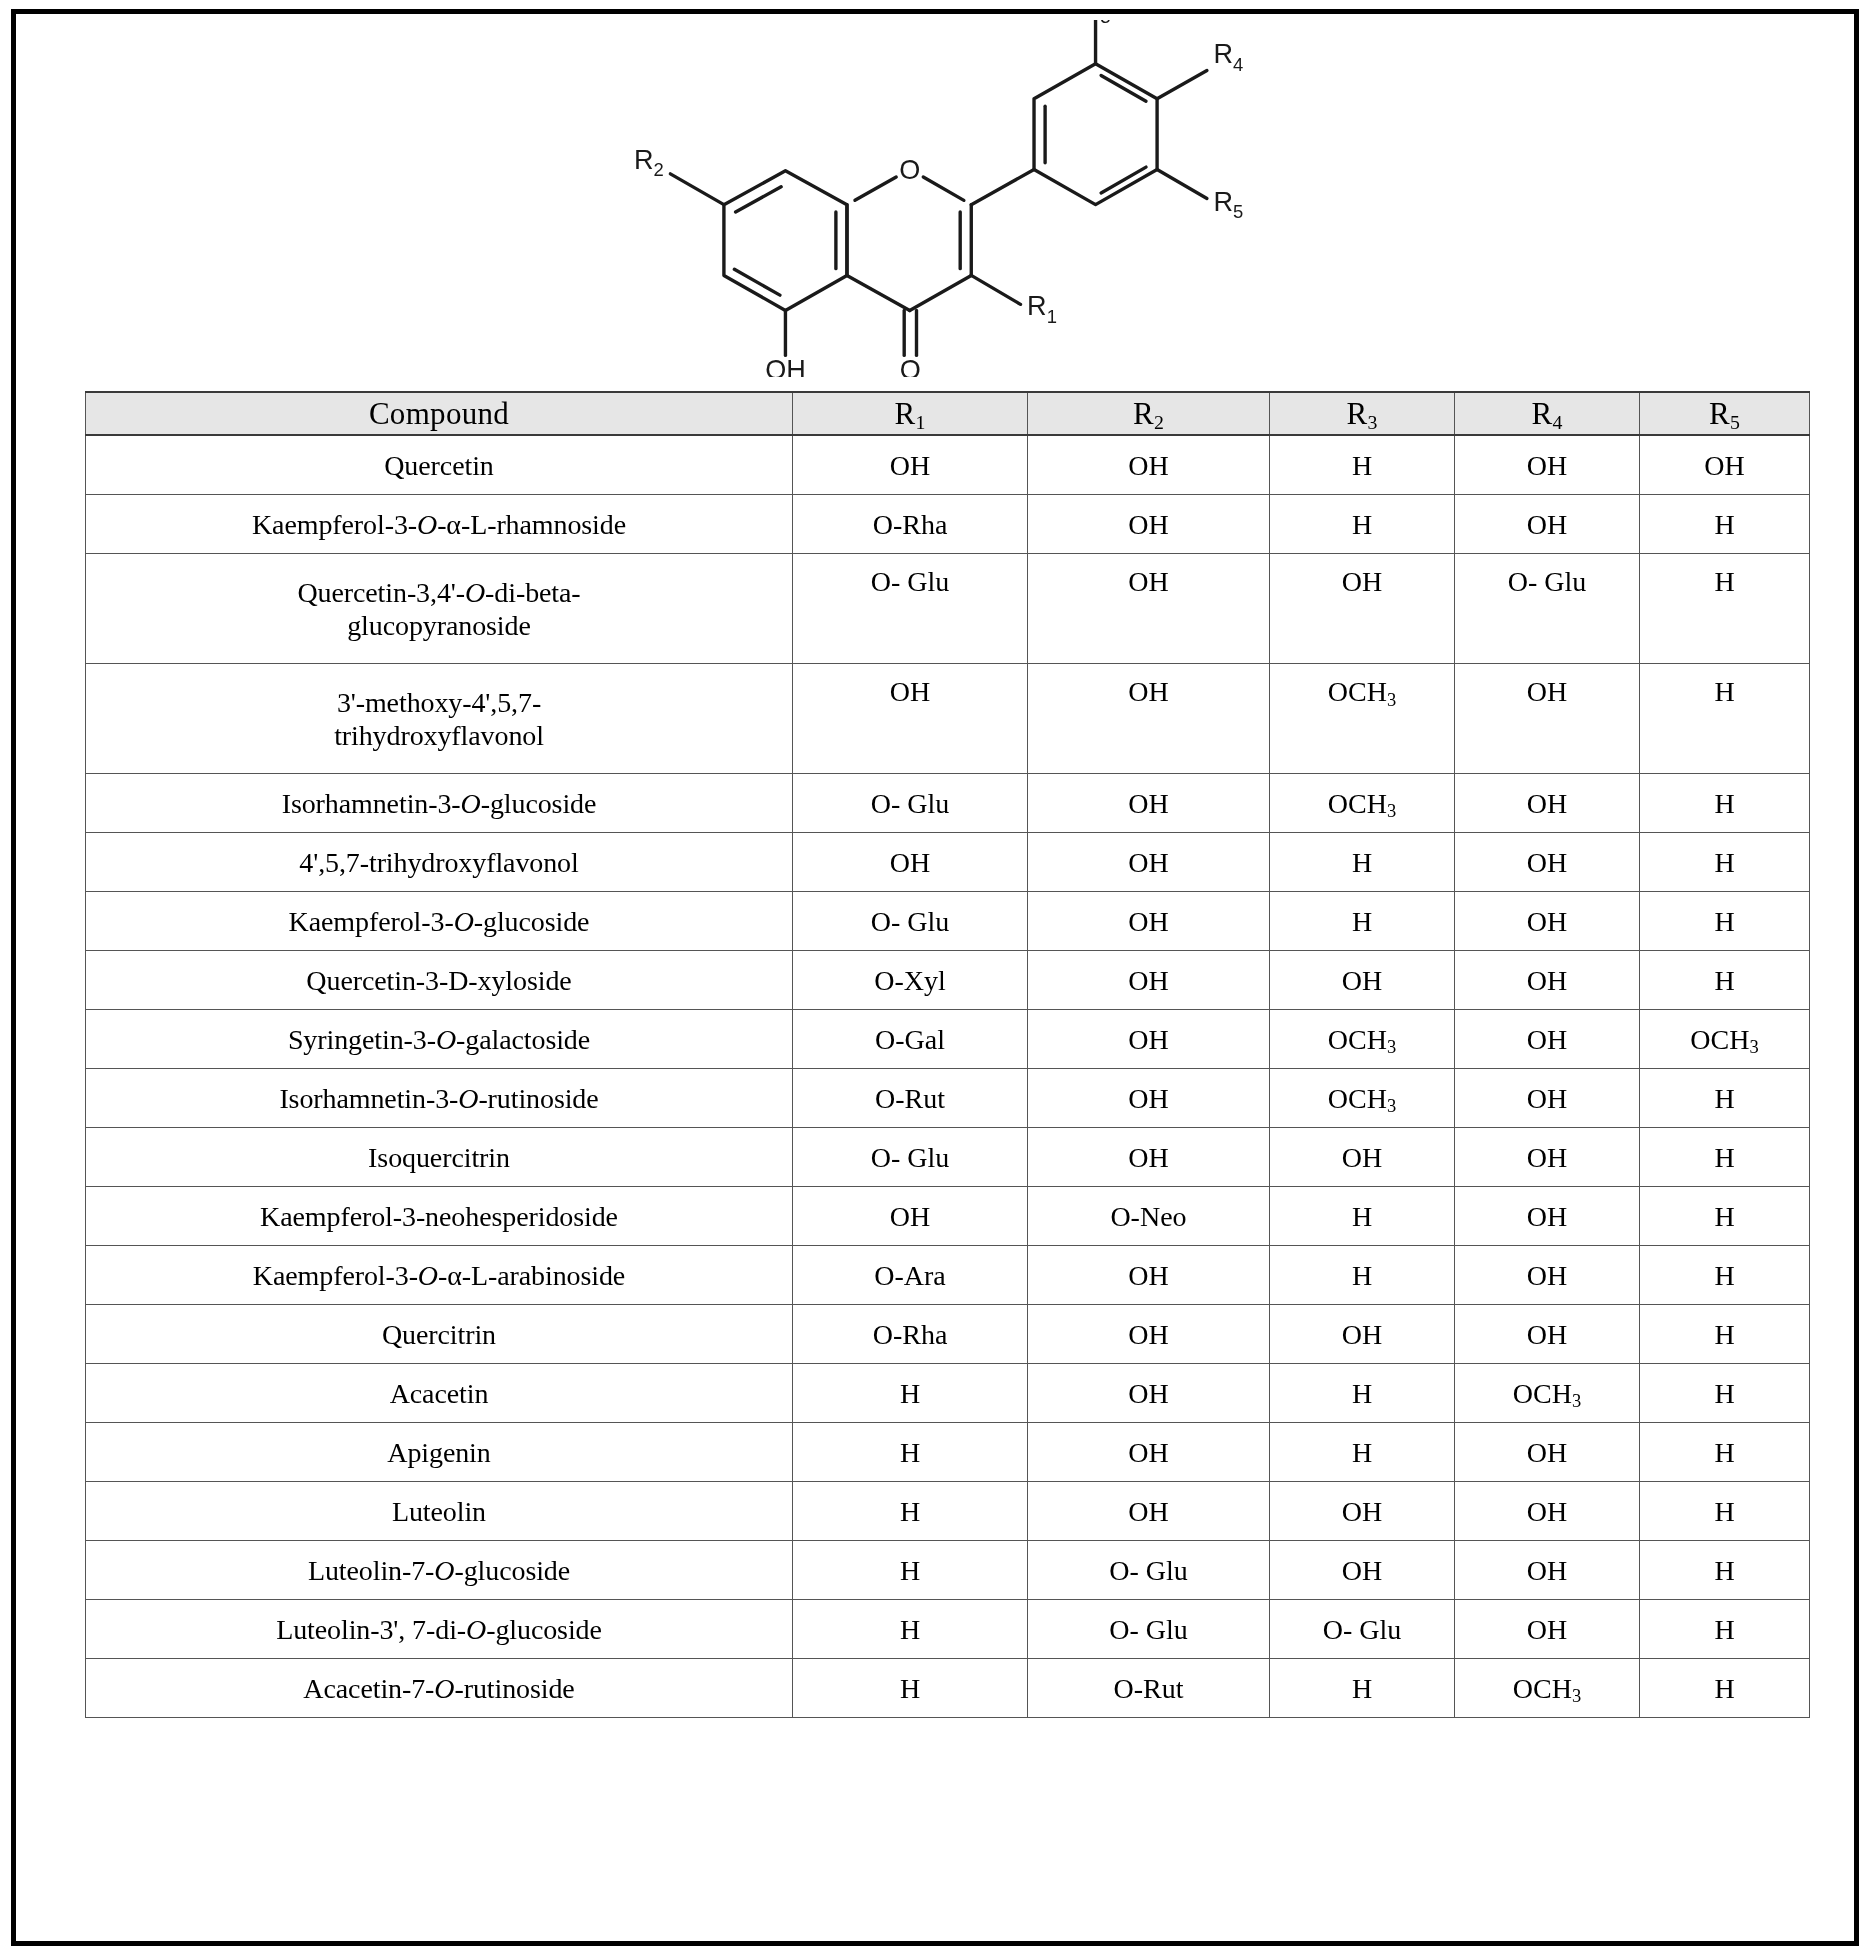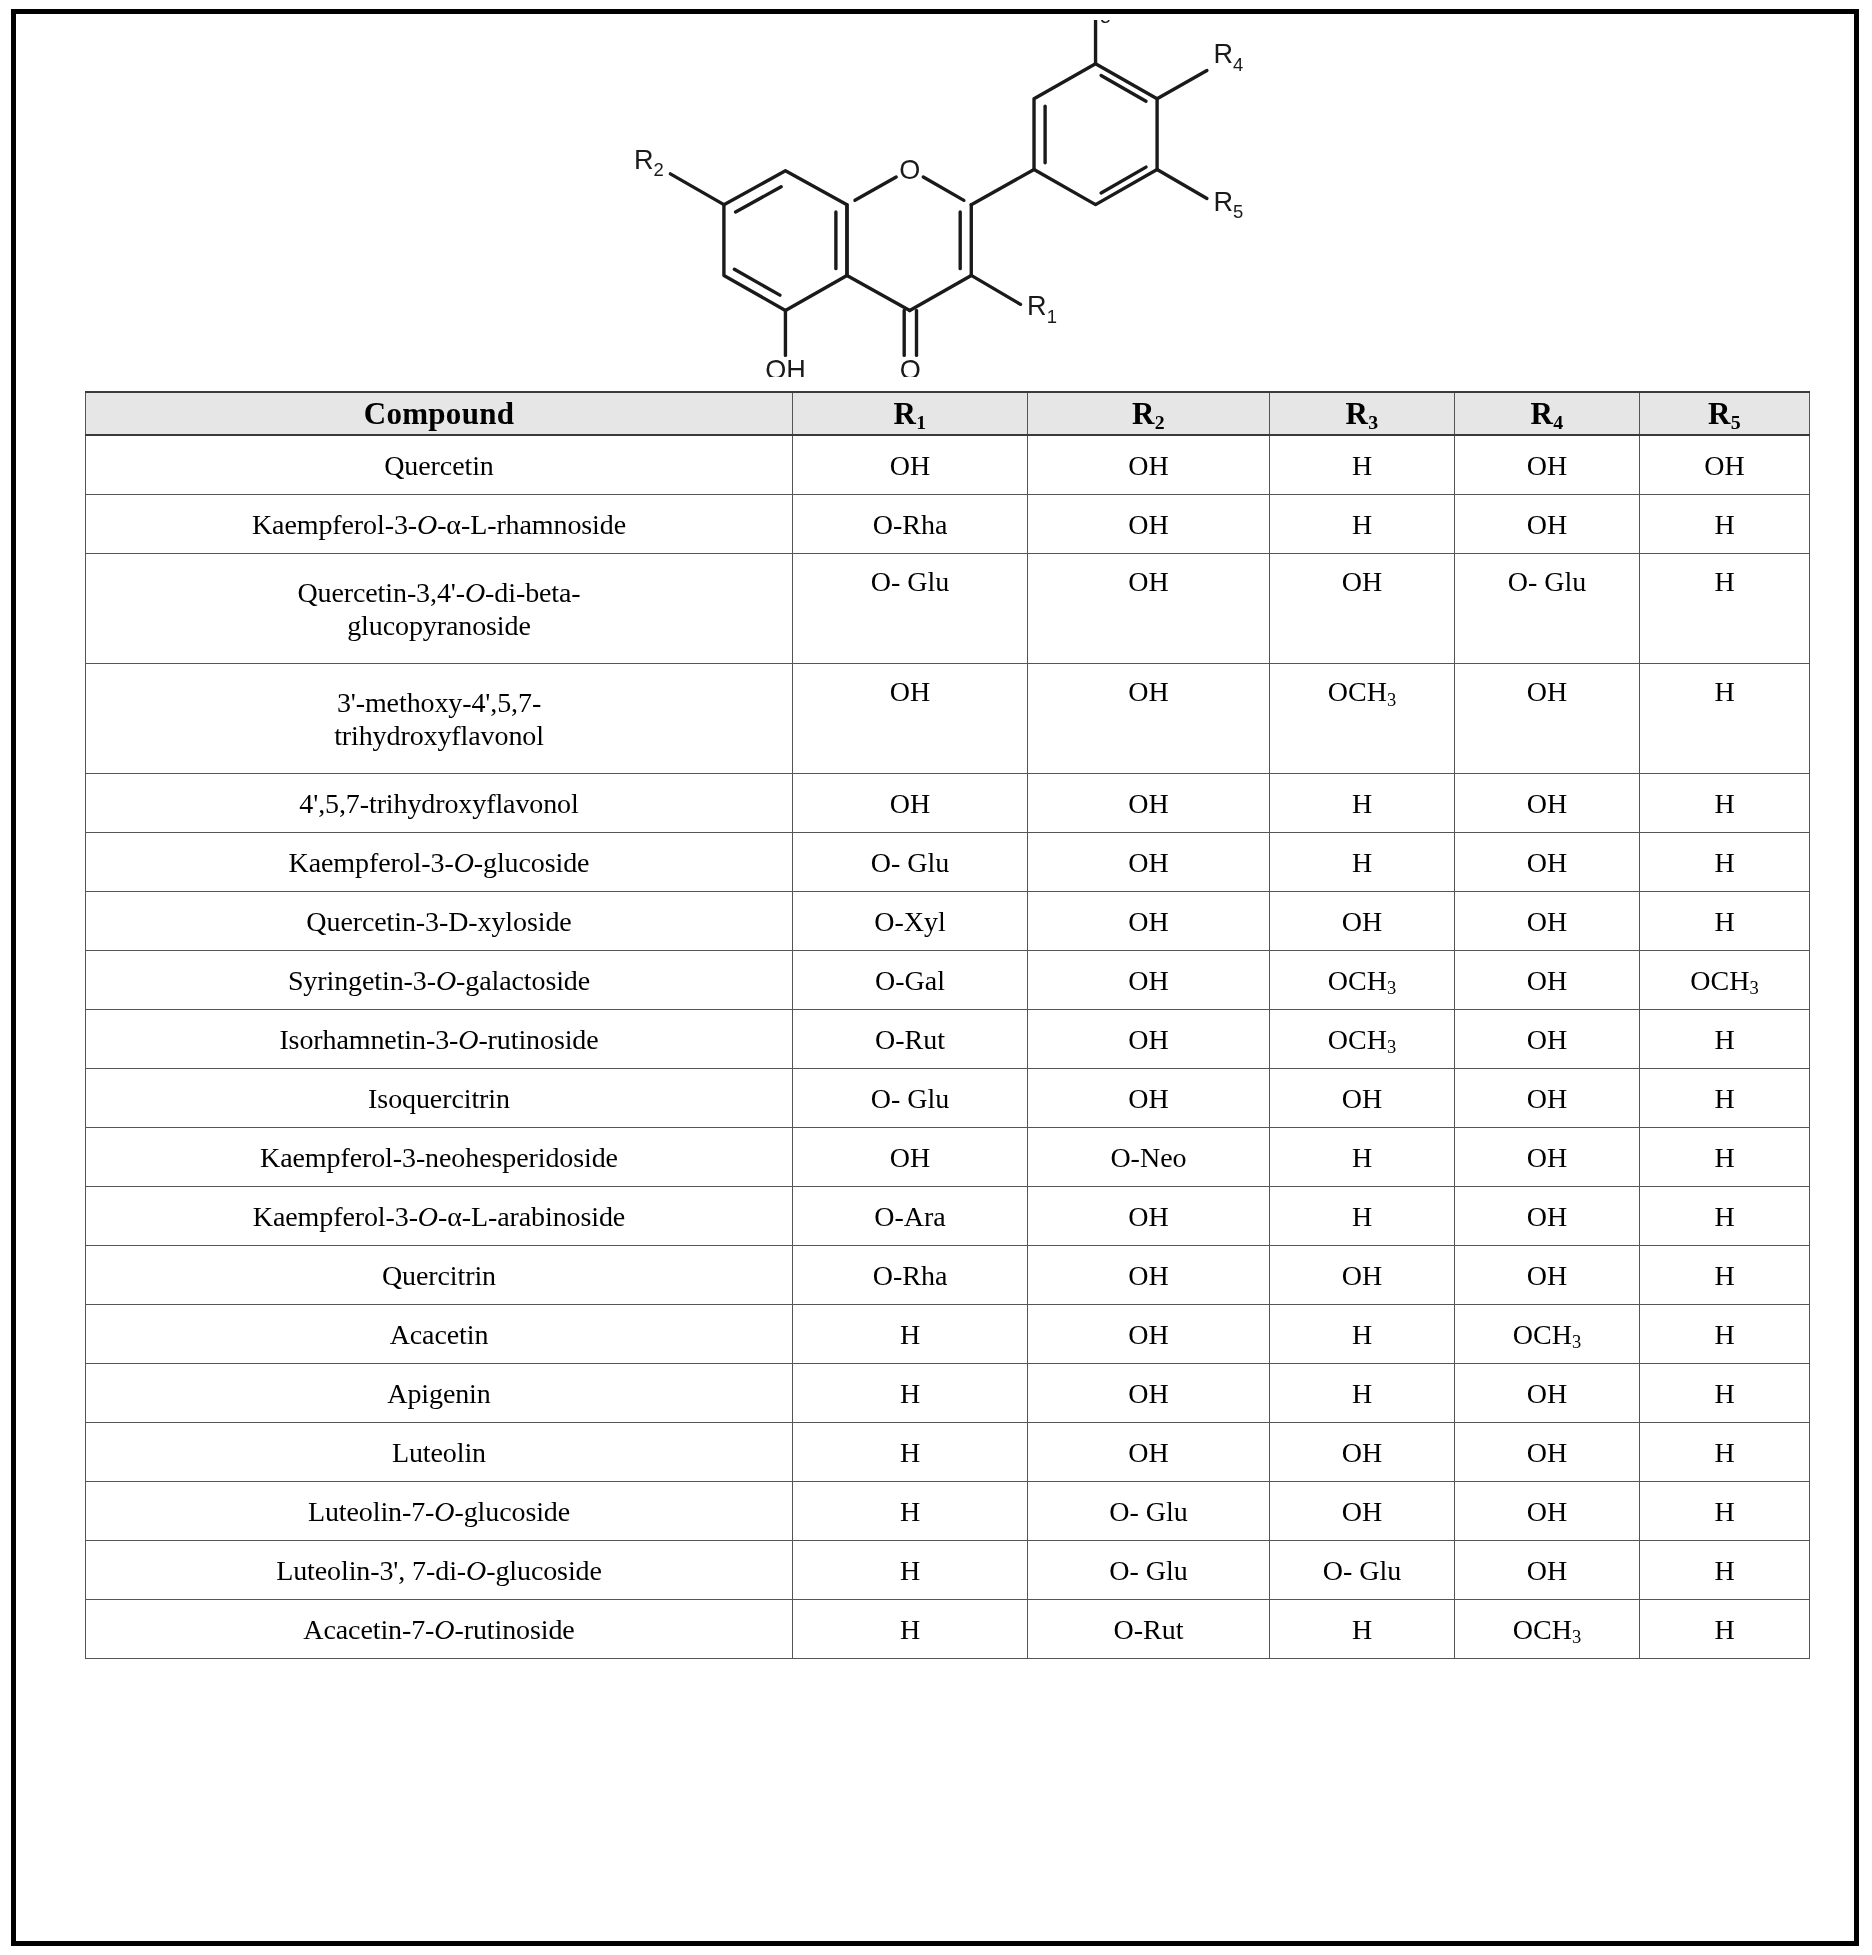--- a/index.html
+++ b/index.html
@@ -66,21 +66,21 @@
     text-align: center;
     vertical-align: middle;
     padding: 0 4.9px;
     color: #000000;
   }
 
   thead tr.header-row th {
     background: #e6e6e6;
     height: 41px;
     font-size: 31px;
-    font-weight: bold;
+    font-weight: normal;
     border-top: 2.5px solid #3a3a3a;
     border-bottom: 2.5px solid #3a3a3a;
     letter-spacing: 0.3px;
   }
   thead th sub {
     font-size: 0.64em;
     vertical-align: baseline;
     position: relative;
     top: 0.26em;
   }
@@ -217,20 +217,28 @@
           </tr>
           <tr class="tall-row">
             <td class="compound-cell">3'-methoxy-4',5,7-<br>trihydroxyflavonol</td>
             <td class="sub-cell">OH</td>
             <td class="sub-cell">OH</td>
             <td class="sub-cell">OCH<span class="sub3">3</span></td>
             <td class="sub-cell">OH</td>
             <td class="sub-cell">H</td>
           </tr>
           <tr>
+            <td class="compound-cell">Isorhamnetin-3-<i>O</i>-glucoside</td>
+            <td>O- Glu</td>
+            <td>OH</td>
+            <td>OCH<span class="sub3">3</span></td>
+            <td>OH</td>
+            <td>H</td>
+          </tr>
+          <tr>
             <td class="compound-cell">4',5,7-trihydroxyflavonol</td>
             <td>OH</td>
             <td>OH</td>
             <td>H</td>
             <td>OH</td>
             <td>H</td>
           </tr>
           <tr>
             <td class="compound-cell">Kaempferol-3-<i>O</i>-glucoside</td>
             <td>O- Glu</td>

